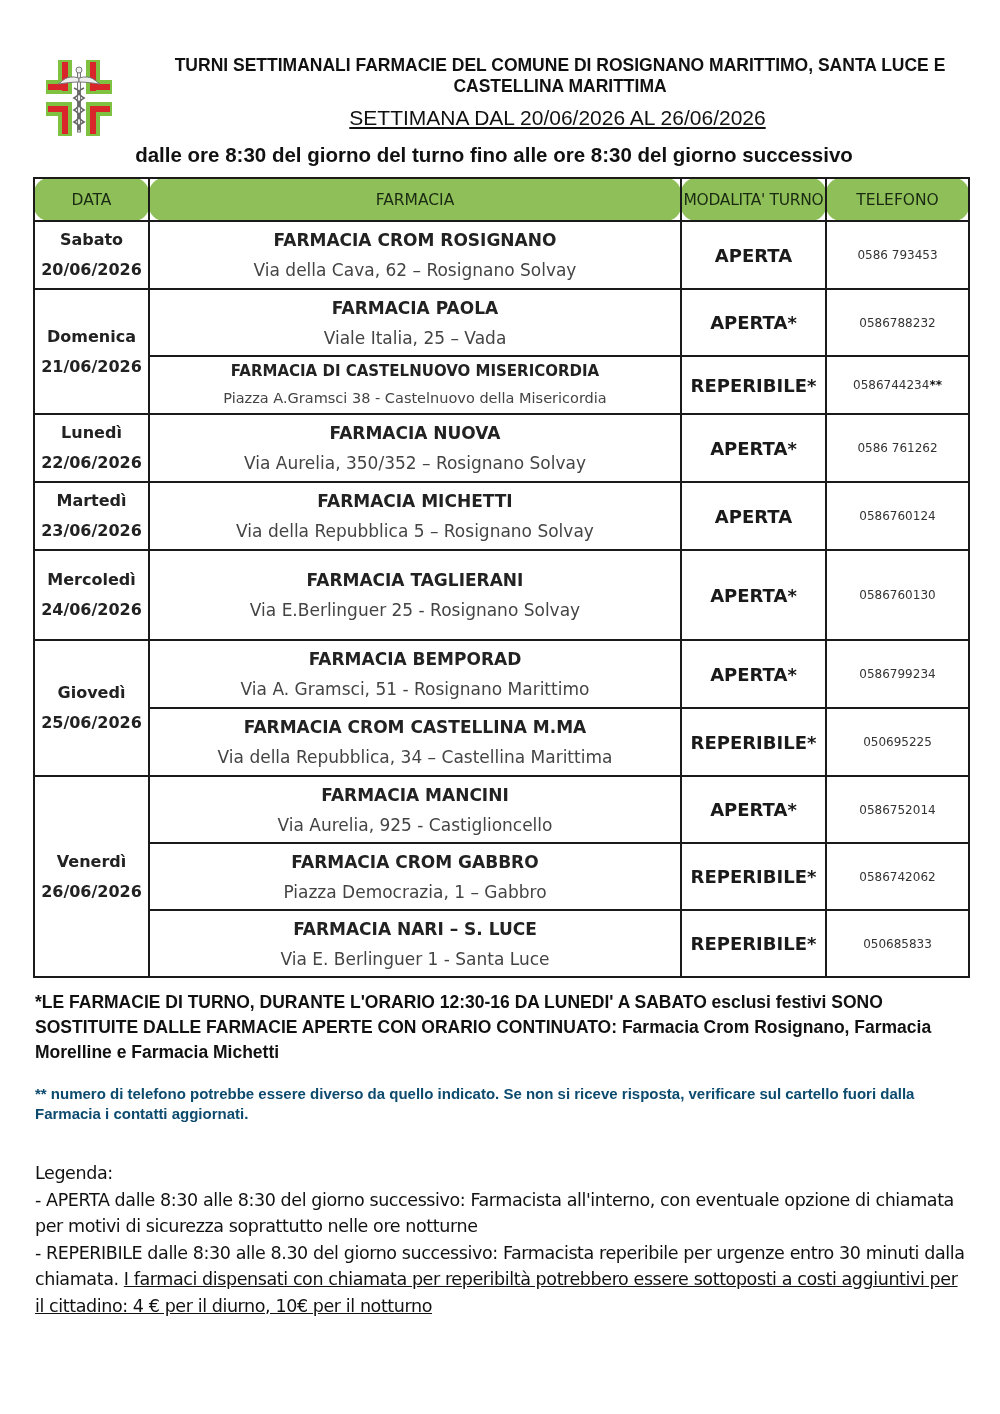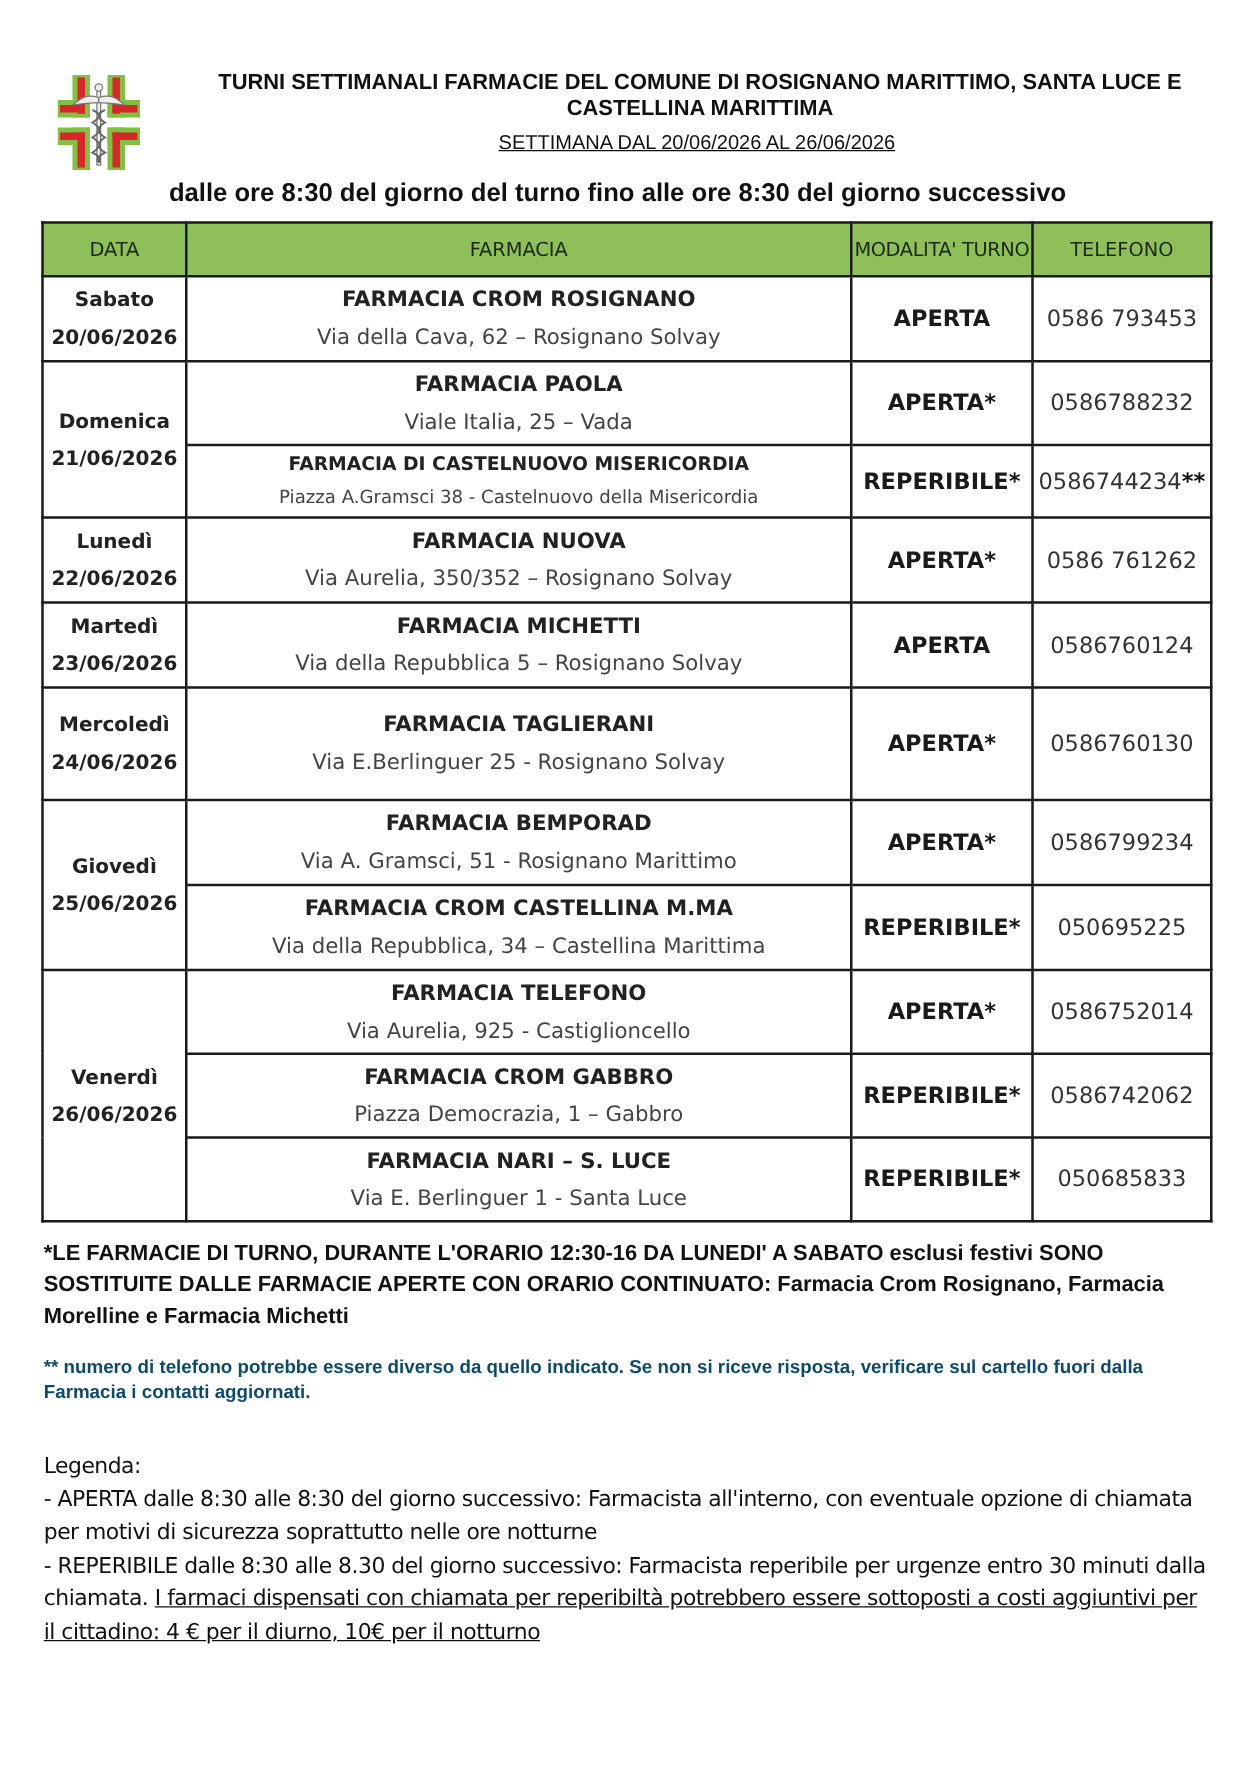--- a/index.html
+++ b/index.html
@@ -8,45 +8,45 @@
 
   .logo { position: absolute; left: 46px; top: 60px; width: 66px; height: 76px; }
 
   .title {
     position: absolute; left: 150px; top: 55px; width: 820px;
     text-align: center; font-weight: bold; font-size: 17.5px; line-height: 21px;
     font-family: "Liberation Sans", sans-serif;
   }
   .week {
     position: absolute; left: 150px; top: 106px; width: 815px;
-    text-align: center; font-size: 16px; text-decoration: underline;
+    text-align: center; font-size: 21px; text-decoration: underline;
     font-family: "Liberation Sans", sans-serif;
   }
   .hours {
     position: absolute; left: 0; top: 143px; width: 988px;
     text-align: center; font-weight: bold; font-size: 20.5px;
     font-family: "Liberation Sans", sans-serif;
   }
 
   table.turni {
     position: absolute; left: 33px; top: 177px; width: 935px;
     border-collapse: collapse; table-layout: fixed;
     font-family: "DejaVu Sans", sans-serif;
   }
   table.turni td, table.turni th { border: 2px solid #1a1a1a; text-align: center; vertical-align: middle; }
-  table.turni th { background: #8fbf58; font-weight: normal; font-size: 15.5px; height: 43px; color: #1a2a12; }
+  table.turni th { background: #8fbf58; font-weight: normal; font-size: 15.5px; height: 43px; color: #1a2a12; border-radius: 15px; }
   th.mod { font-size: 13px; letter-spacing: -0.3px; }
   td.date { font-weight: bold; font-size: 16px; line-height: 30px; color: #222; }
   td.pharm { padding: 0; }
   .pname { font-weight: bold; font-size: 17px; line-height: 30px; color: #222; }
   .paddr { font-size: 17px; line-height: 30px; color: #444; font-weight: normal; }
   .pname.small { font-size: 15px; }
   .paddr.small { font-size: 14.5px; }
   td.mode { font-weight: bold; font-size: 18px; color: #1a1a1a; }
-  td.phone { font-size: 18px; color: #333; }
+  td.phone { font-size: 12px; color: #333; }
   td.phone b { color: #111; }
 
   .note1 {
     position: absolute; left: 35px; top: 990px; width: 935px;
     font-weight: bold; font-size: 17.5px; line-height: 25px;
     font-family: "Liberation Sans", sans-serif;
   }
   .note2 {
     position: absolute; left: 35px; top: 1084px; width: 935px;
     font-weight: bold; font-size: 15px; line-height: 20px;
@@ -207,21 +207,21 @@
       <td class="mode">REPERIBILE*</td>
       <td class="phone"><span>050695225</span><b></b></td>
     </tr>
 
     <tr style="height:67px">
       <td class="date" rowspan="3">
           <div>Venerdì</div>
           <div>26/06/2026</div>
         </td>
       <td class="pharm">
-          <div class="pname">FARMACIA TELEFONO</div>
+          <div class="pname">FARMACIA MANCINI</div>
           <div class="paddr">Via Aurelia, 925 - Castiglioncello</div>
         </td>
       <td class="mode">APERTA*</td>
       <td class="phone"><span>0586752014</span><b></b></td>
     </tr>
     <tr style="height:67px">
       <td class="pharm">
           <div class="pname">FARMACIA CROM GABBRO</div>
           <div class="paddr">Piazza Democrazia, 1 – Gabbro</div>
         </td>

